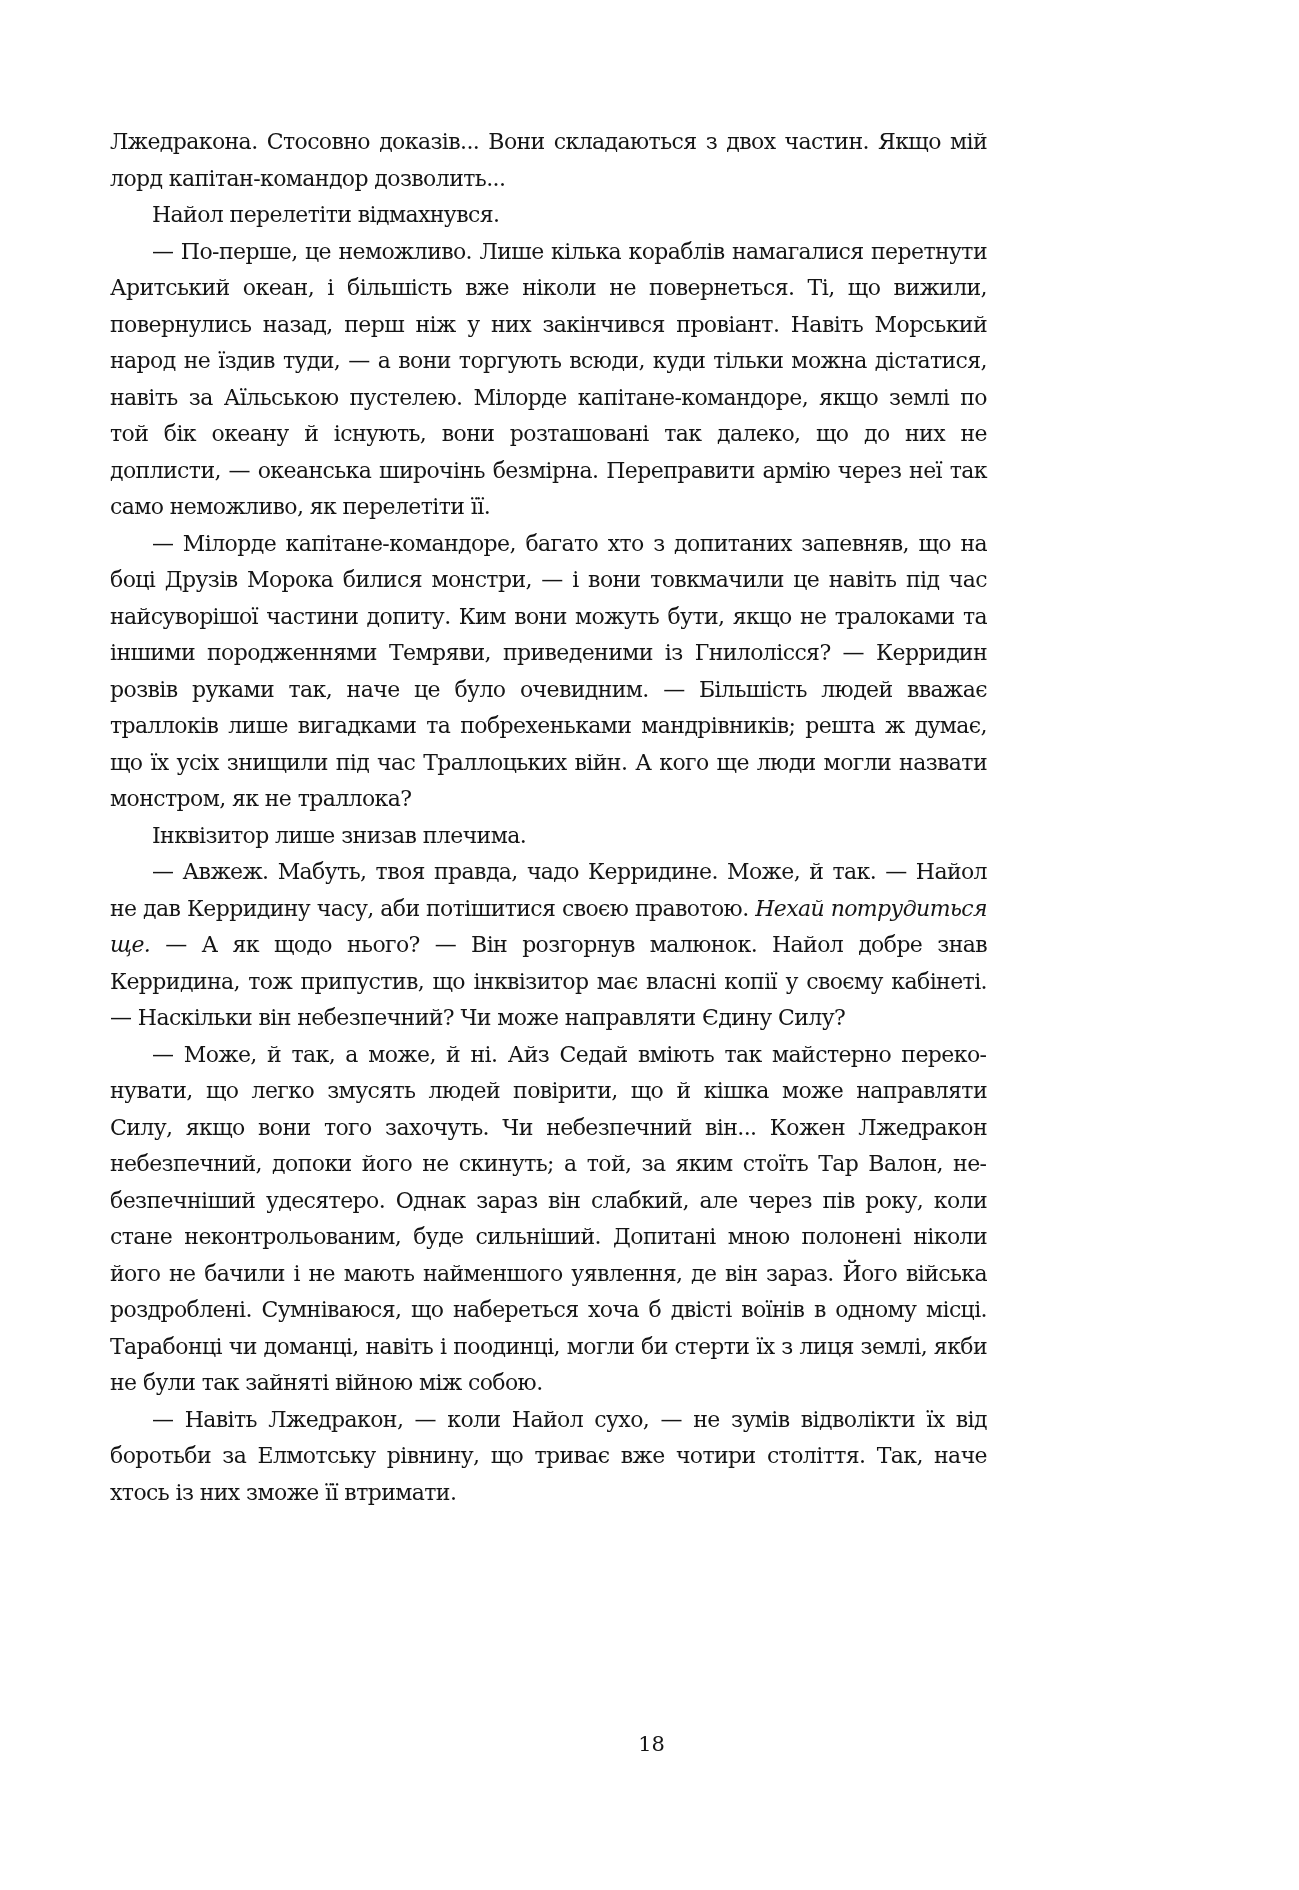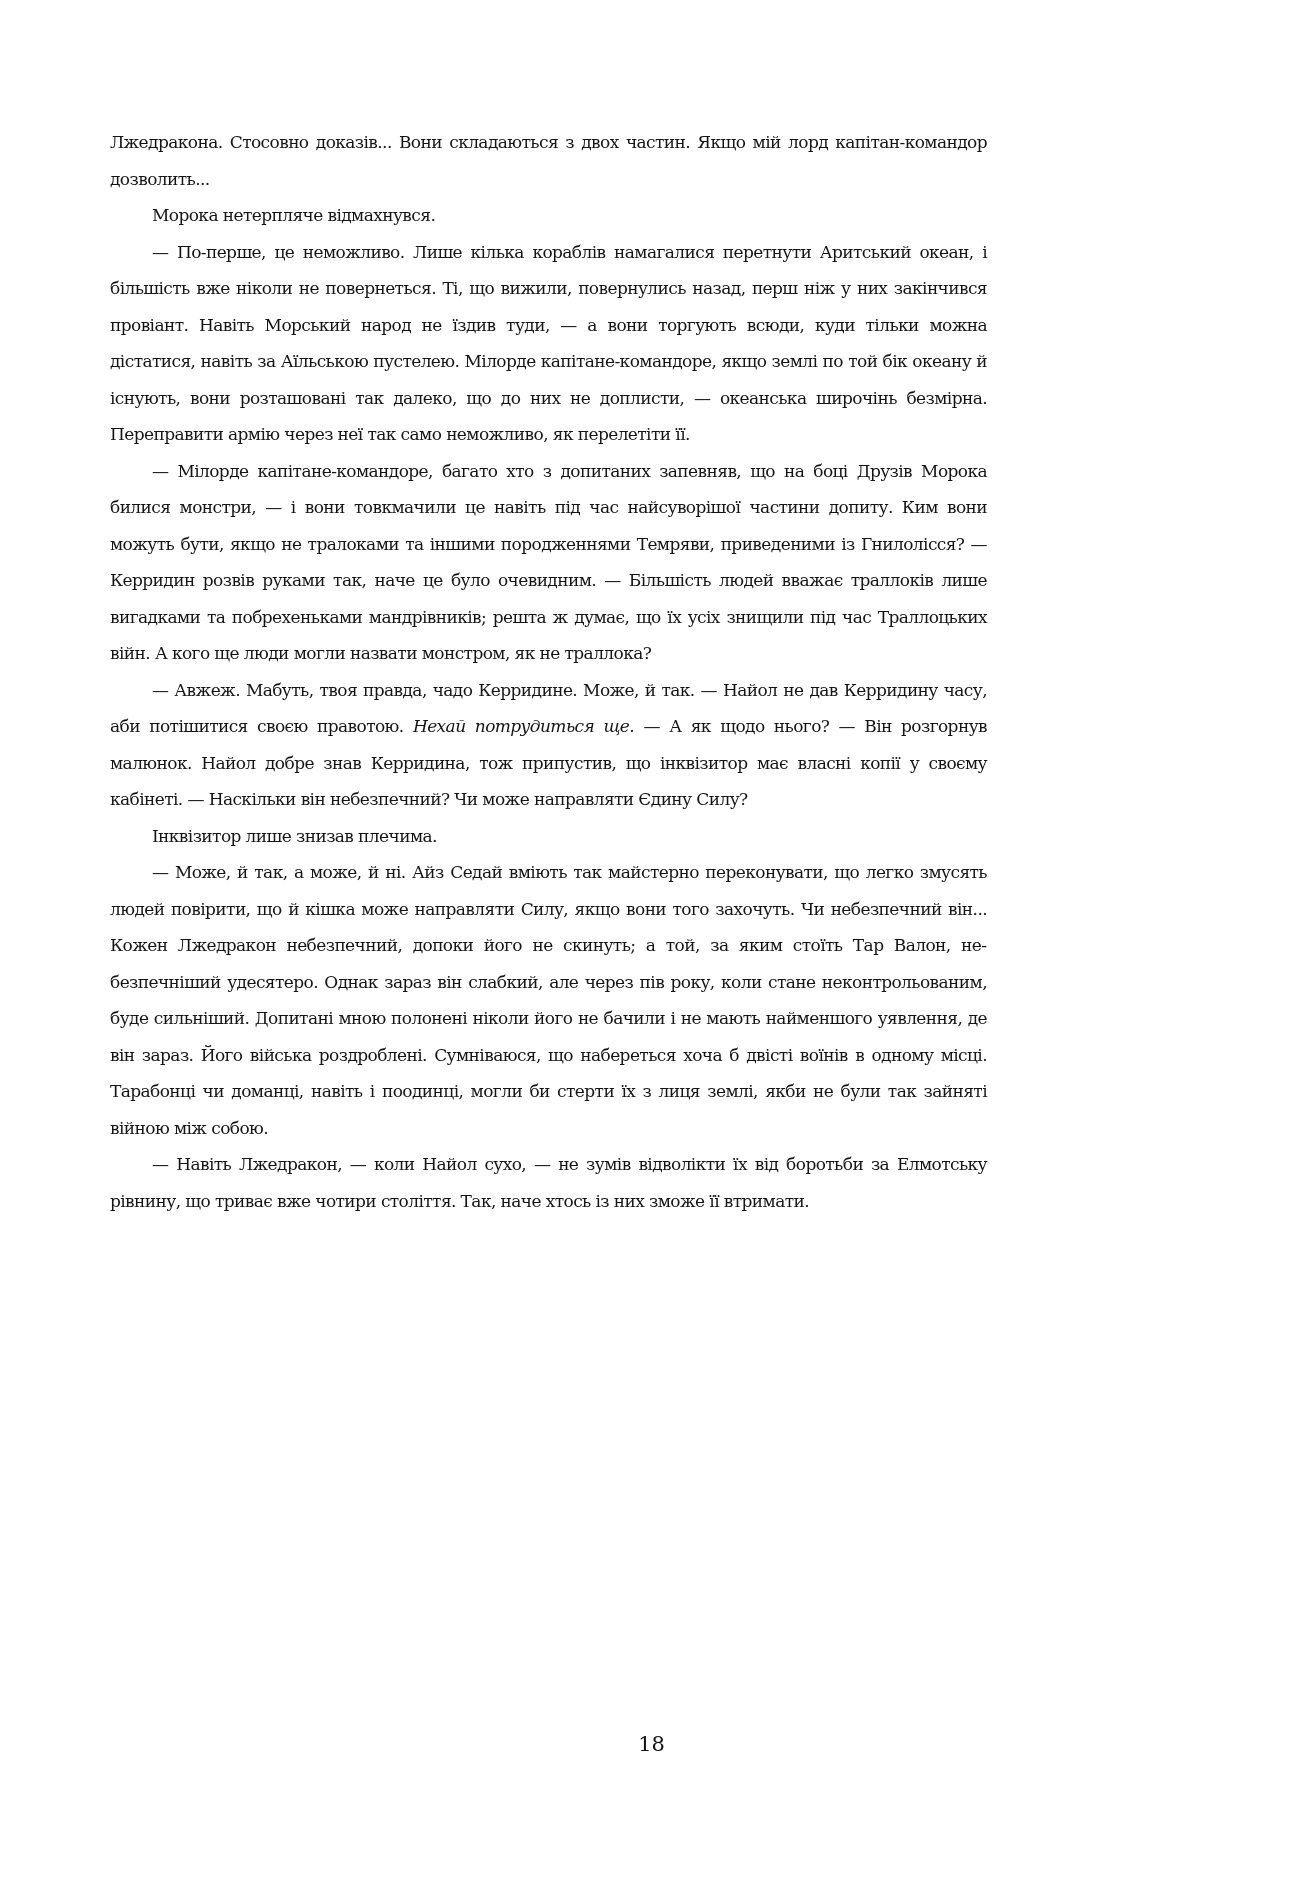--- a/index.html
+++ b/index.html
@@ -3,21 +3,21 @@
 <meta charset="utf-8">
 <style>
   html, body { margin: 0; padding: 0; background: #ffffff; }
   body { width: 1299px; height: 1890px; position: relative; overflow: hidden; }
   .page {
     position: absolute;
     left: 110px;
     top: 124px;
     width: 877px;
     font-family: "DejaVu Serif", "Liberation Serif", serif;
-    font-size: 17px;
+    font-size: 22px;
     line-height: 36.5px;
     color: #151515;
     letter-spacing: -0.6px;
   }
   .para {
     margin: 0;
     text-align: justify;
     text-indent: 42px;
     hyphens: manual;
   }
@@ -31,24 +31,24 @@
     font-family: "DejaVu Serif", "Liberation Serif", serif;
     font-size: 21px;
     color: #151515;
   }
 </style>
 </head>
 <body>
 
 <div class="page">
   <p class="para no-indent">Лжедракона. Стосовно доказів... Вони складаються з двох частин. Якщо мій лорд капітан-командор дозволить...</p>
-  <p class="para">Морока нетерпляче відмахнувся.</p>
+  <p class="para">Найол перелетіти відмахнувся.</p>
   <p class="para">— По-перше, це неможливо. Лише кілька кораблів намагалися пере­тнути Аритський океан, і більшість вже ніколи не повернеться. Ті, що вижили, повернулись назад, перш ніж у них закінчився провіант. Навіть Морський народ не їздив туди, — а вони торгують всюди, куди тільки можна дістатися, навіть за Аїльською пустелею. Мілорде капітане-командоре, якщо землі по той бік океану й існують, вони розташовані так далеко, що до них не доплисти, — океанська широчінь безмірна. Переправити армію через неї так само неможливо, як перелетіти її.</p>
   <p class="para">— Мілорде капітане-командоре, багато хто з допитаних запевняв, що на боці Друзів Морока билися монстри, — і вони товкмачили це навіть під час найсуворішої частини допиту. Ким вони можуть бути, якщо не трало­ками та іншими породженнями Темряви, приведеними із Гнилолісся? — Керридин розвів руками так, наче це було очевидним. — Більшість людей вважає траллоків лише вигадками та побрехеньками мандрівників; решта ж думає, що їх усіх знищили під час Траллоцьких війн. А кого ще люди могли назвати монстром, як не траллока?</p>
+  <p class="para">Інквізитор лише знизав плечима.</p>
   <p class="para">
     <span>— Авжеж. Мабуть, твоя правда, чадо Керридине. Може, й так. — Найол не дав Керридину часу, аби потішитися своєю правотою. </span><em>Нехай потру­диться ще.</em><span> — А як щодо нього? — Він розгорнув малюнок. Найол добре знав Керридина, тож припустив, що інквізитор має власні копії у своєму кабінеті. — Наскільки він небезпечний? Чи може направляти Єдину Силу?</span>
   </p>
-  <p class="para">Інквізитор лише знизав плечима.</p>
   <p class="para">— Може, й так, а може, й ні. Айз Седай вміють так майстерно переко­нувати, що легко змусять людей повірити, що й кішка може направляти Силу, якщо вони того захочуть. Чи небезпечний він... Кожен Лжедракон небезпечний, допоки його не скинуть; а той, за яким стоїть Тар Валон, не­безпечніший удесятеро. Однак зараз він слабкий, але через пів року, коли стане неконтрольованим, буде сильніший. Допитані мною полонені ніколи його не бачили і не мають найменшого уявлення, де він зараз. Його війська роздроблені. Сумніваюся, що набереться хоча б двісті воїнів в одному місці. Тарабонці чи доманці, навіть і поодинці, могли би стерти їх з лиця землі, якби не були так зайняті війною між собою.</p>
   <p class="para">— Навіть Лжедракон, — коли Найол сухо, — не зумів відволікти їх від боротьби за Елмотську рівнину, що триває вже чотири століття. Так, наче хтось із них зможе її втримати.</p>
 </div>
 
 <div class="page-number">18</div>
 
 </body></html>

